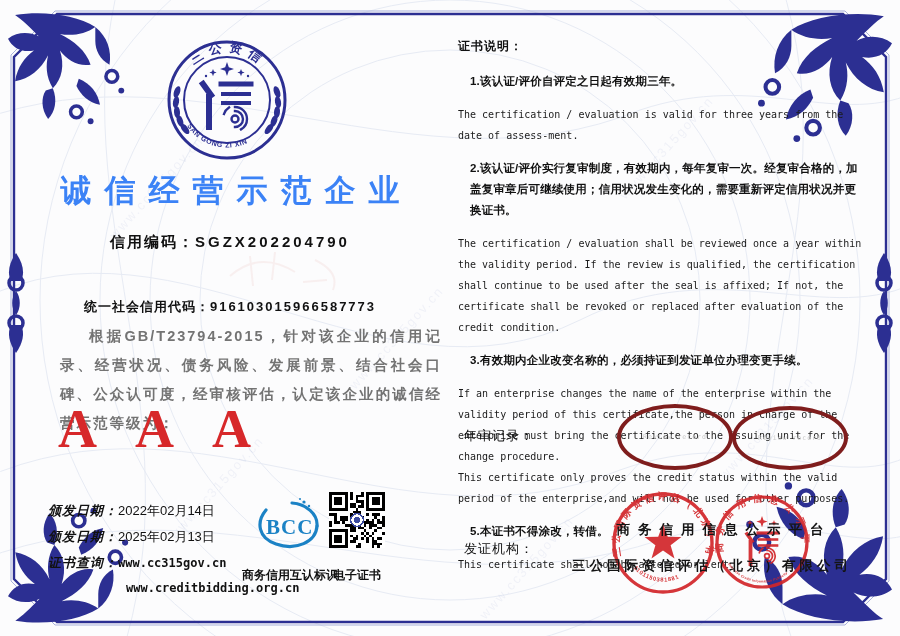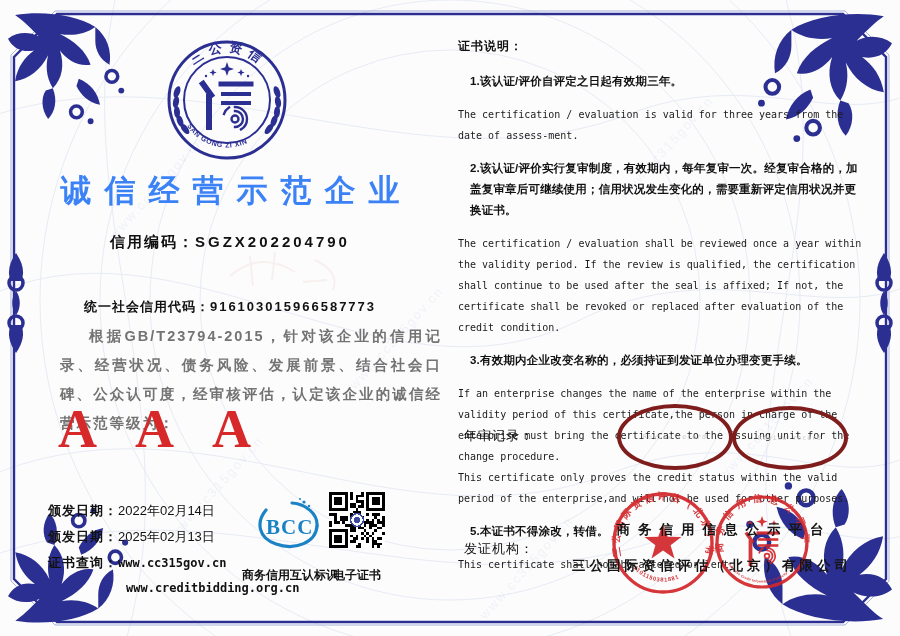--- a/index.html
+++ b/index.html
@@ -22,21 +22,21 @@
   .uscc-line{left:20px;top:298px;width:420px;text-align:center;font-size:13px;}
   .uscc-line .lbl{font-weight:bold;letter-spacing:1px;margin-top:15px;}
   .uscc-line .val{letter-spacing:2px;font-weight:600;}
   .body-par{left:60px;top:322px;width:382px;font-size:14.5px;line-height:29px;
             letter-spacing:2px;text-align:justify;text-indent:2em;font-weight:600;color:#737373;}
   .grade{left:20px;top:398px;width:420px;text-align:left;color:#d7282a;
          font-family:"Liberation Serif",serif;font-weight:bold;font-size:54px;
          letter-spacing:38px;text-indent:38px;}
   .info-rows{left:48px;top:502px;font-size:13px;}
   .info-row{margin-bottom:8px;white-space:nowrap;}
-  .info-row .lbl{font-weight:bold;letter-spacing:1px;}
+  .info-row .lbl{font-weight:bold;letter-spacing:1px;font-style:italic;}
   .info-row .url{font-family:"DejaVu Sans Mono",monospace;font-weight:bold;font-size:12px;}
   .url2{padding-left:78px;}
   .bcc-caption{left:236px;top:567px;width:108px;text-align:center;font-size:12px;font-weight:600;}
   .qr-caption{left:326px;top:567px;width:62px;text-align:center;font-size:12px;font-weight:600;}
   
   .instr{left:458px;top:32px;width:414px;}
   .instr-heading{font-size:12px;font-weight:bold;letter-spacing:1px;margin:6px 0 16px 0;}
   .item-zh{font-size:11.5px;font-weight:bold;line-height:21px;letter-spacing:.2px;margin:12px;}
   .item-en{font-family:"DejaVu Sans Mono",monospace;font-size:10px;line-height:21px;
            color:#1a1a1a;margin:0;}

